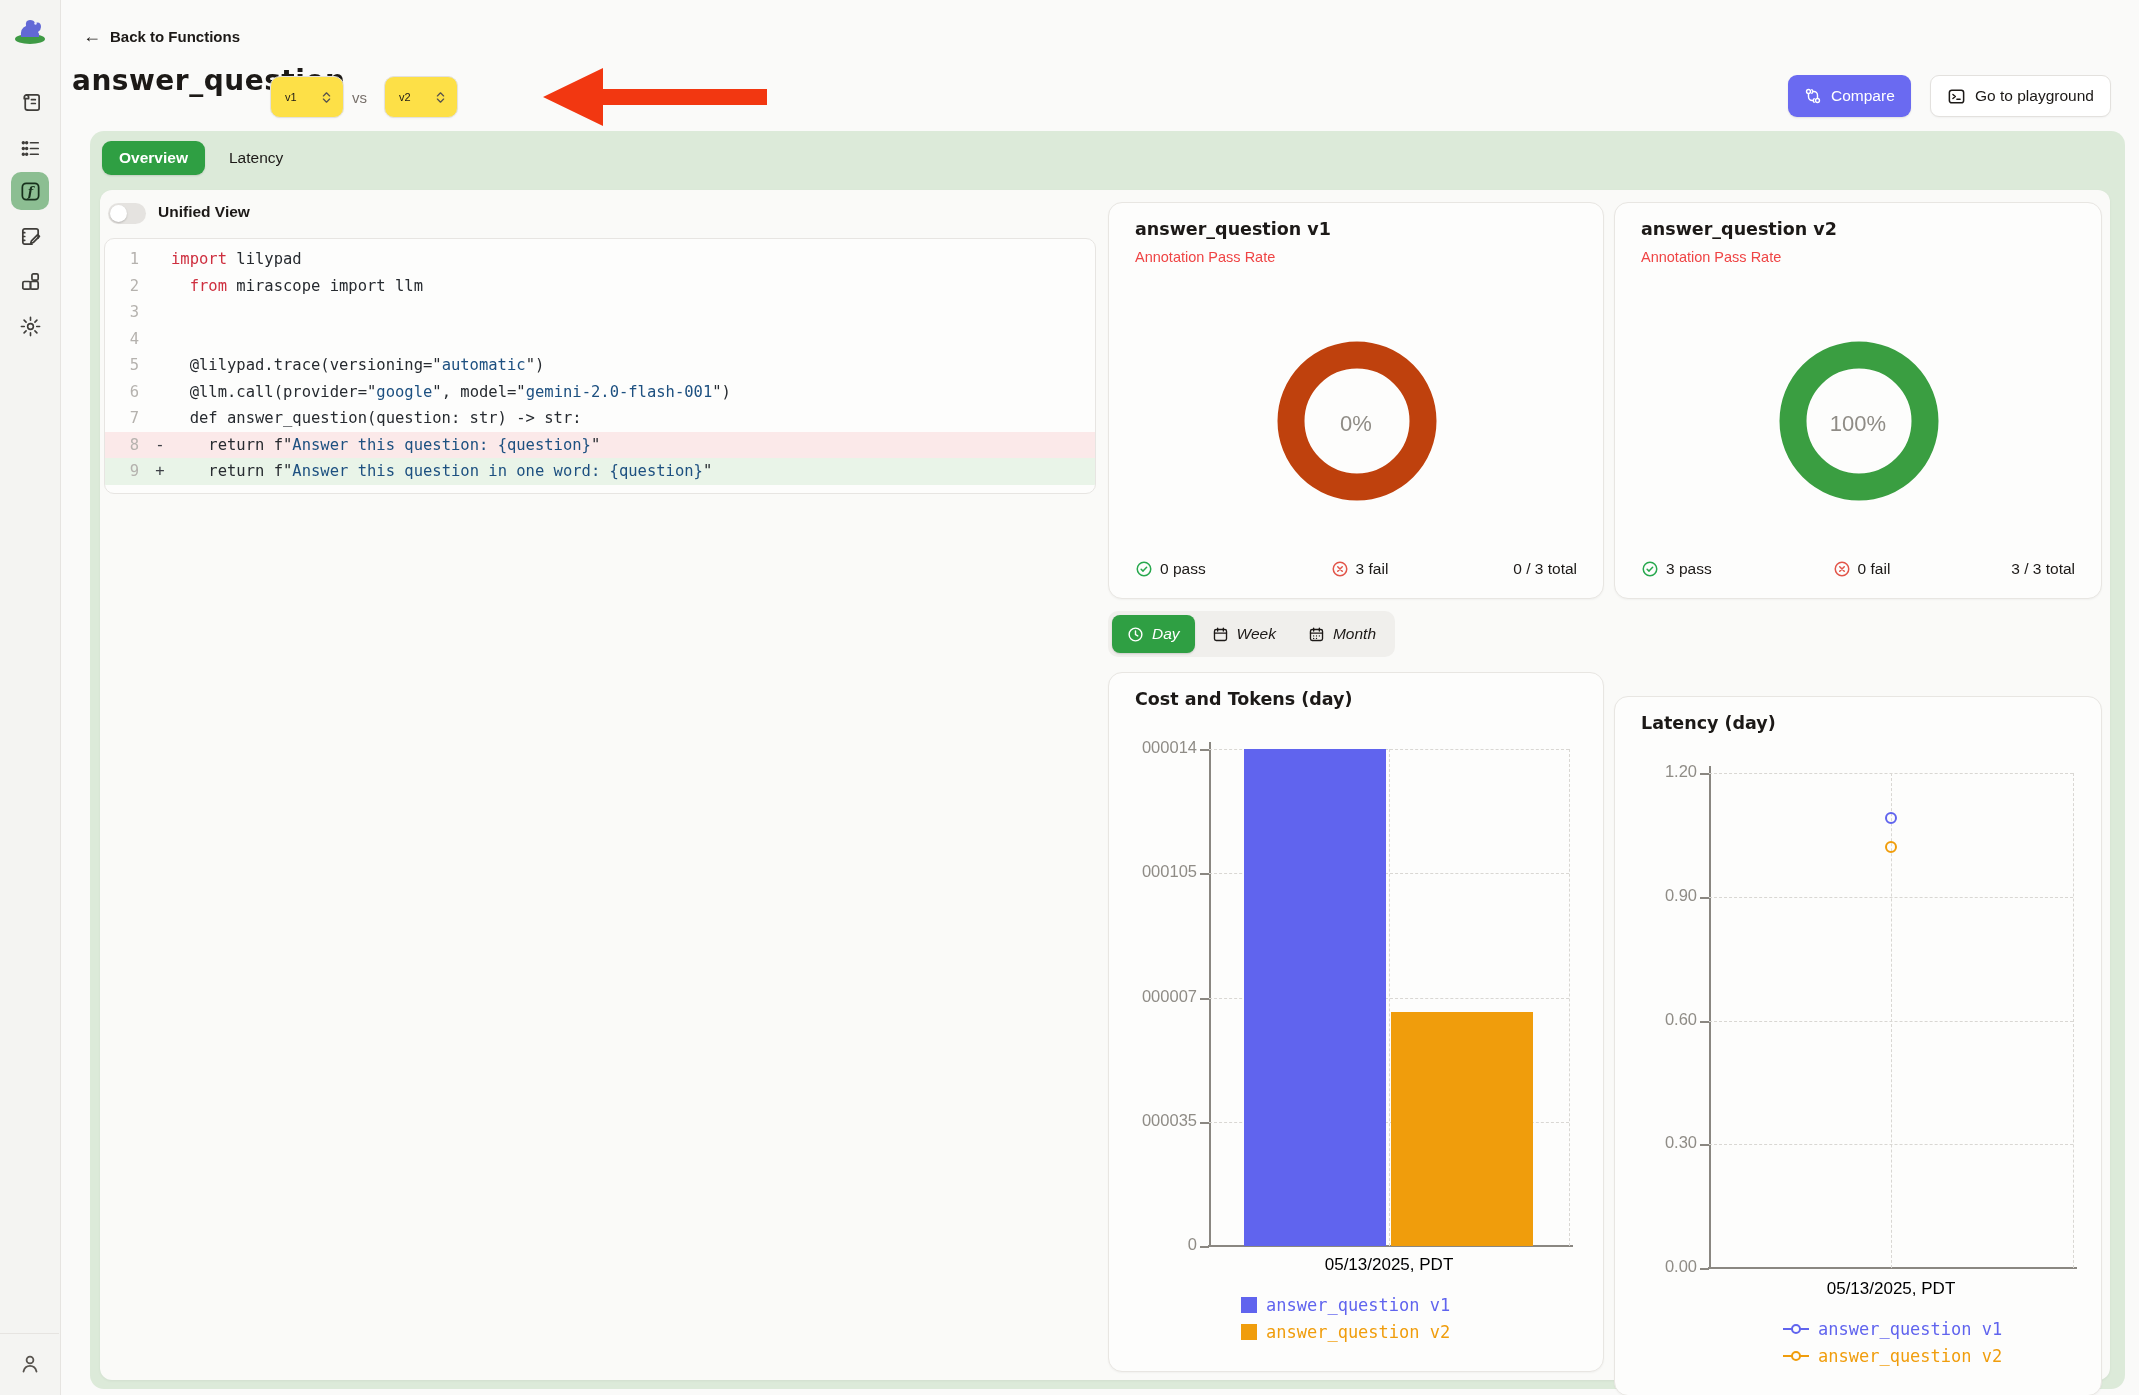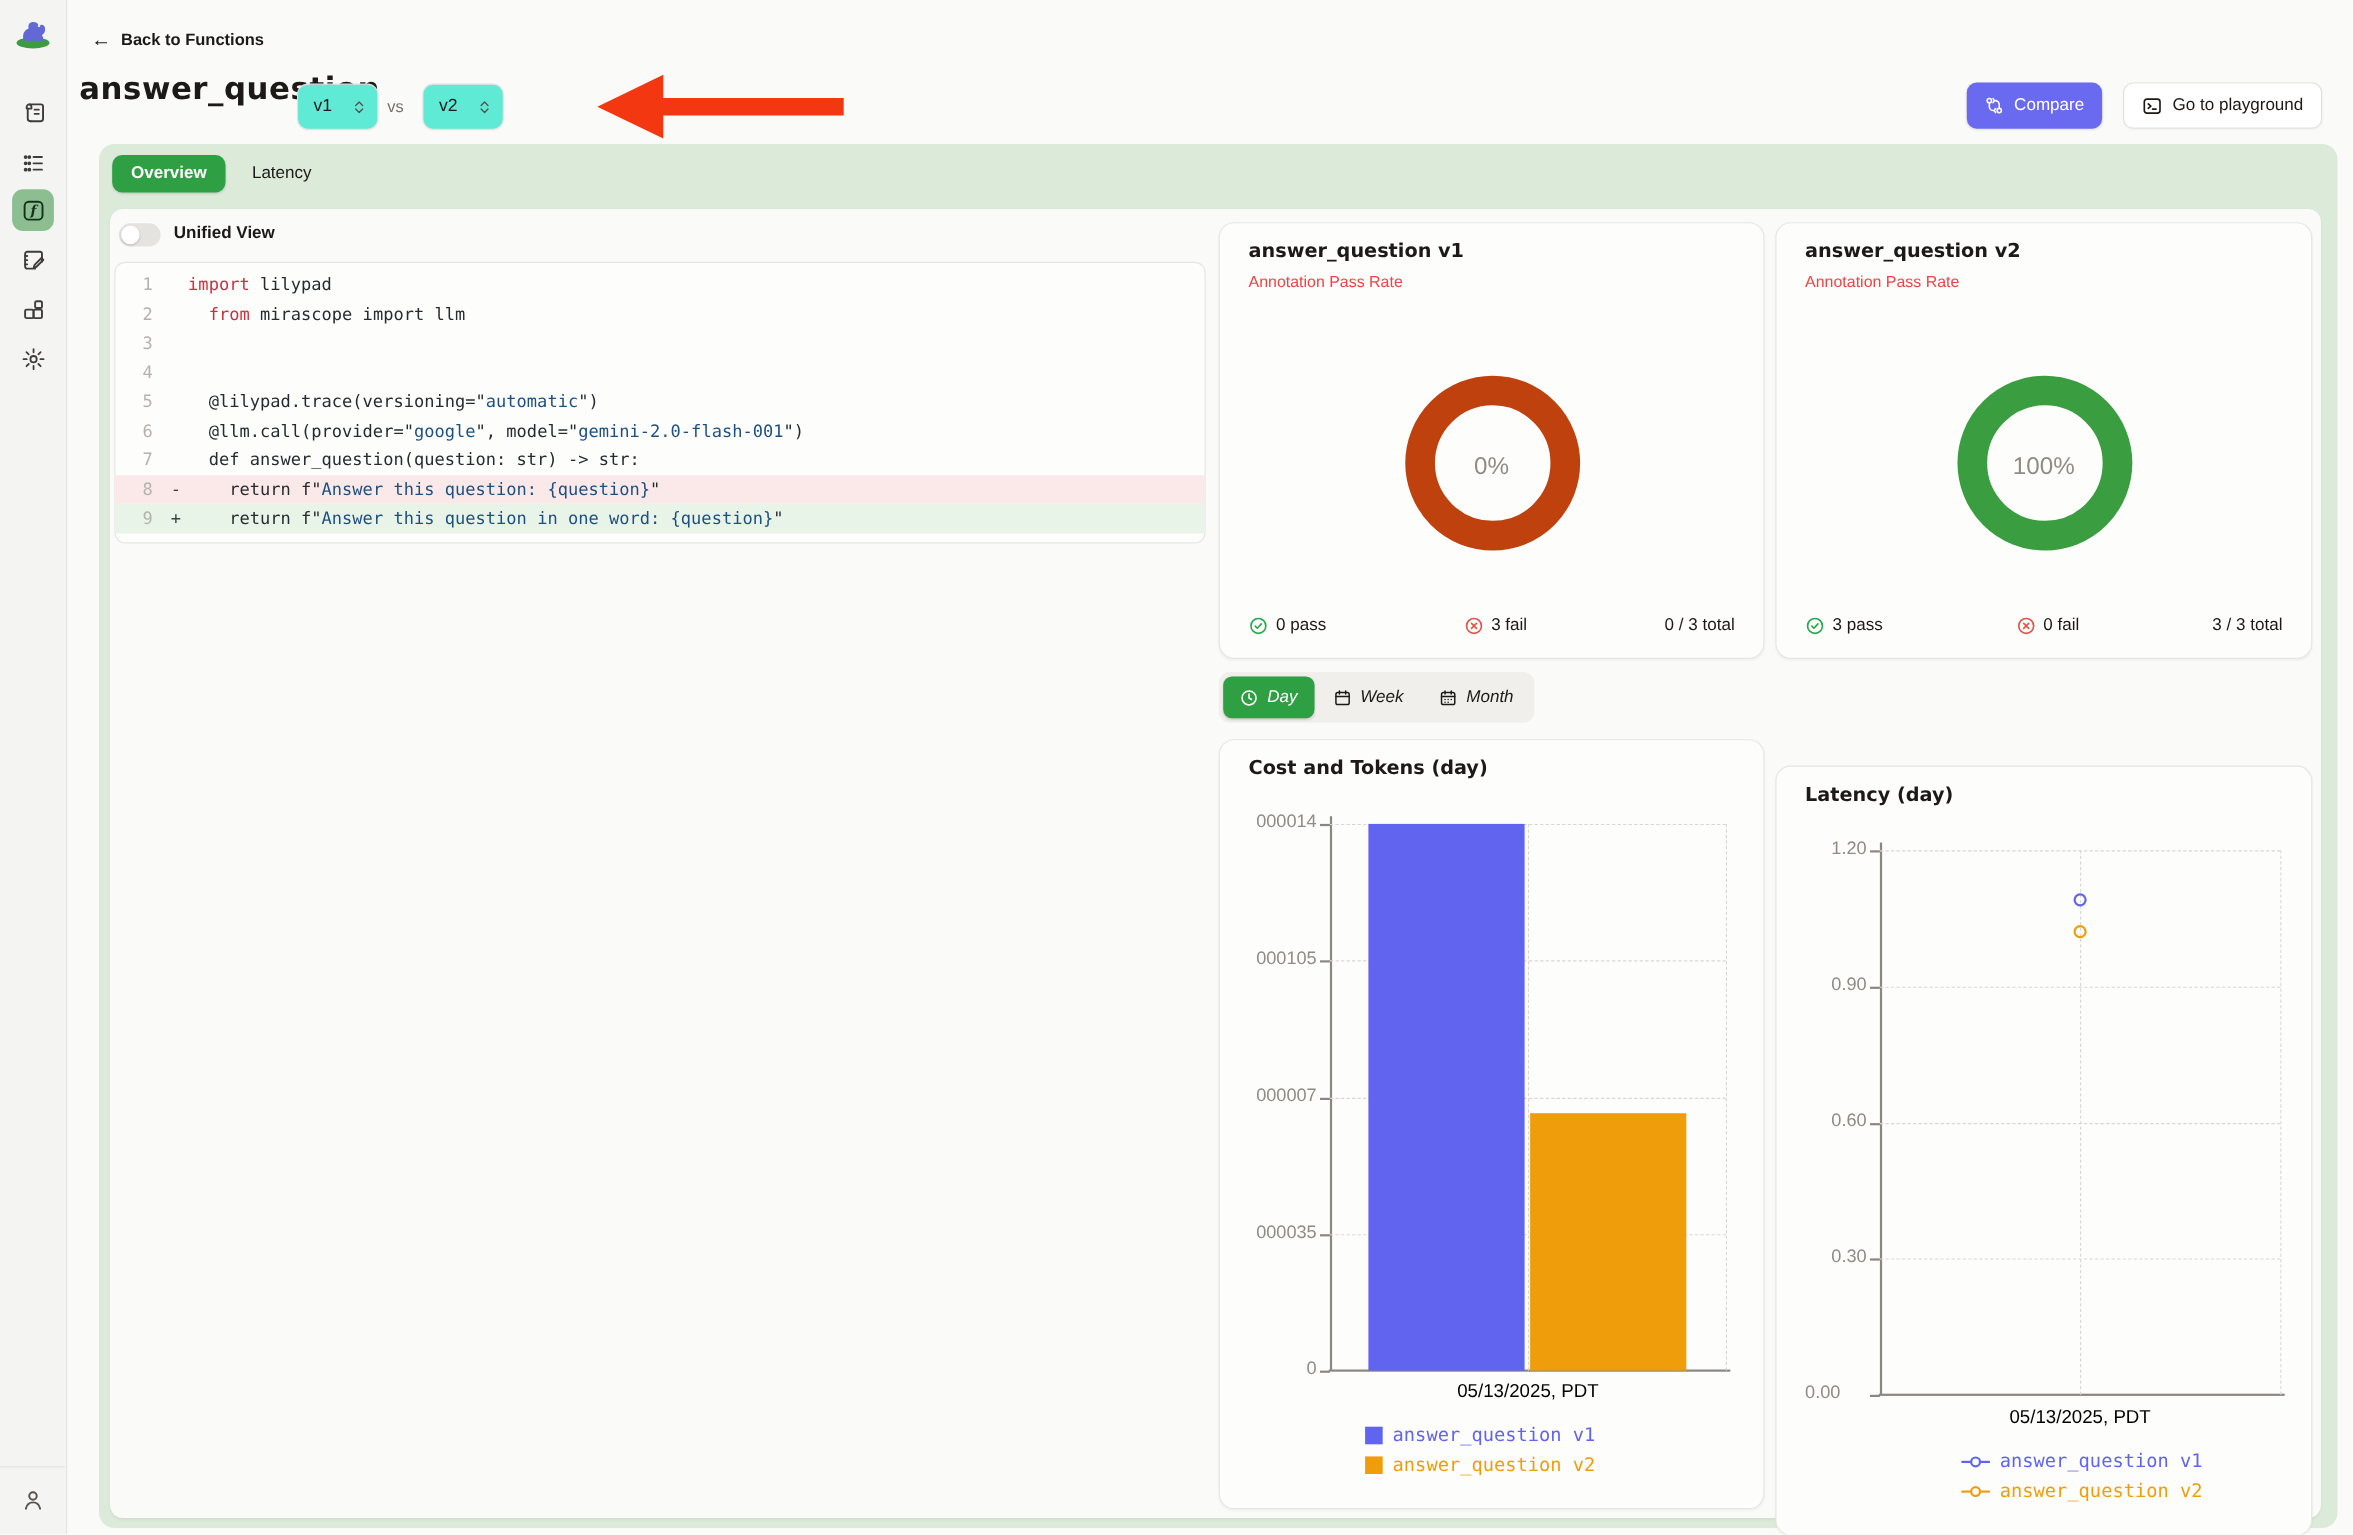--- a/index.html
+++ b/index.html
@@ -10,22 +10,22 @@
   .logo{position:absolute;left:9px;top:6px;width:42px;height:42px;}
   .nav-item{position:absolute;left:11px;width:38px;height:38px;border-radius:10px;display:flex;align-items:center;justify-content:center;color:#3f3d3a;}
   .nav-item.active{background:#8cbe92;color:#17301c;}
   .nav-item svg{width:23px;height:23px;}
   .side-divider{position:absolute;left:0;top:1333px;width:59px;height:1px;background:#e6e4e1;}
   .user-item{position:absolute;left:16px;top:1350px;width:28px;height:28px;color:#57534e;display:flex;align-items:center;justify-content:center;}
   
   .back-link{position:absolute;left:83px;top:27px;display:flex;align-items:center;gap:9px;font-size:15px;font-weight:bold;color:#1c1917;cursor:pointer;}
   .back-link .arr{font-size:18px;line-height:1;}
   .page-title{position:absolute;left:72px;top:64px;font-size:28px;font-weight:bold;letter-spacing:.5px;font-family:"DejaVu Sans",sans-serif;}
-  .ver-select{position:absolute;top:76px;width:74px;height:42px;background:#5eead4;border:1px solid #e3e1de;border-radius:10px;
-              display:flex;align-items:center;justify-content:space-between;padding:0 9px 0 14px;box-sizing:border-box;font-size:16px;box-shadow:0 1px 2px rgba(0,0,0,.03);cursor:pointer;}
+  .ver-select{position:absolute;top:76px;width:74px;height:42px;background:#fde047;border:1px solid #e3e1de;border-radius:10px;
+              display:flex;align-items:center;justify-content:space-between;padding:0 9px 0 14px;box-sizing:border-box;font-size:11px;box-shadow:0 1px 2px rgba(0,0,0,.03);cursor:pointer;}
   .vs-label{position:absolute;left:352px;top:89px;font-size:15px;color:#78716c;}
   .red-arrow{position:absolute;left:541px;top:66px;}
   .btn{position:absolute;top:75px;height:42px;border-radius:9px;display:flex;align-items:center;gap:9px;padding:0 16px;box-sizing:border-box;font-size:15.5px;cursor:pointer;}
   .btn-compare{left:1788px;background:#6a6af1;color:#fff;box-shadow:0 1px 2px rgba(0,0,0,.1);}
   .btn-playground{left:1930px;background:#fff;border:1px solid #e3e1de;color:#1c1917;box-shadow:0 1px 2px rgba(0,0,0,.04);}
   
   .green-wrap{position:absolute;left:90px;top:131px;width:2035px;height:1258px;background:#dcead9;border-radius:14px;}
   .tab{position:absolute;top:141px;border-radius:9px;font-size:15.5px;padding:8px 17px;cursor:pointer;}
   .tab.active{left:102px;background:#2f9f43;color:#fff;font-weight:bold;box-shadow:0 1px 2px rgba(0,0,0,.12);}
   .tab.plain{left:212px;color:#1c1917;}
@@ -369,21 +369,21 @@
         <div class="gridline-h" style="top: 123.75px; width: 364px;"></div>
         <div class="tickmark" style="top: 123.75px;"></div>
         <div class="ticklabel" style="top: 112.75px;">0.90</div>
         <div class="gridline-h" style="top: 247.5px; width: 364px;"></div>
         <div class="tickmark" style="top: 247.5px;"></div>
         <div class="ticklabel" style="top: 236.5px;">0.60</div>
         <div class="gridline-h" style="top: 371.25px; width: 364px;"></div>
         <div class="tickmark" style="top: 371.25px;"></div>
         <div class="ticklabel" style="top: 360.25px;">0.30</div>
         <div class="tickmark" style="top: 495px;"></div>
-        <div class="ticklabel" style="top: 484px; text-align: center;">0.00</div>
+        <div class="ticklabel" style="top: 484px;">0.00</div>
         <div class="gridline-v" style="left: 182px; height: 495px;"></div>
         <div class="gridline-v" style="left: 364px; height: 495px;"></div>
         <div class="pt" style="left: 176px; top: 39.375px; border-color: rgb(96, 100, 238);"></div>
         <div class="pt" style="left: 176px; top: 68.25px; border-color: rgb(240, 157, 12);"></div>
       </div>
     <div class="x-axis-label" style="left:94px;top:582px;width:364px;">05/13/2025, PDT</div>
     <div class="legend" id="latLegend" style="left:168px;top:622px;">
         <div class="legend-row">
           <span class="lmark">
             <span class="ln" style="background: rgb(96, 100, 238);"></span>

